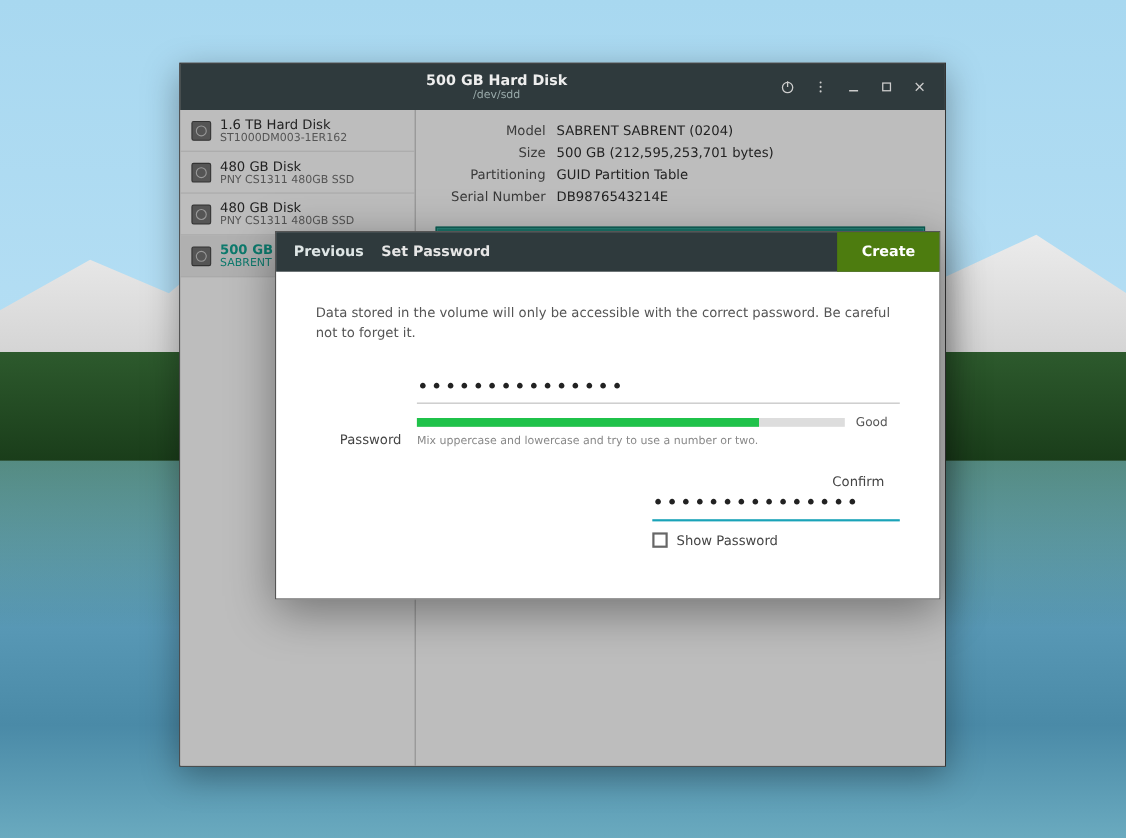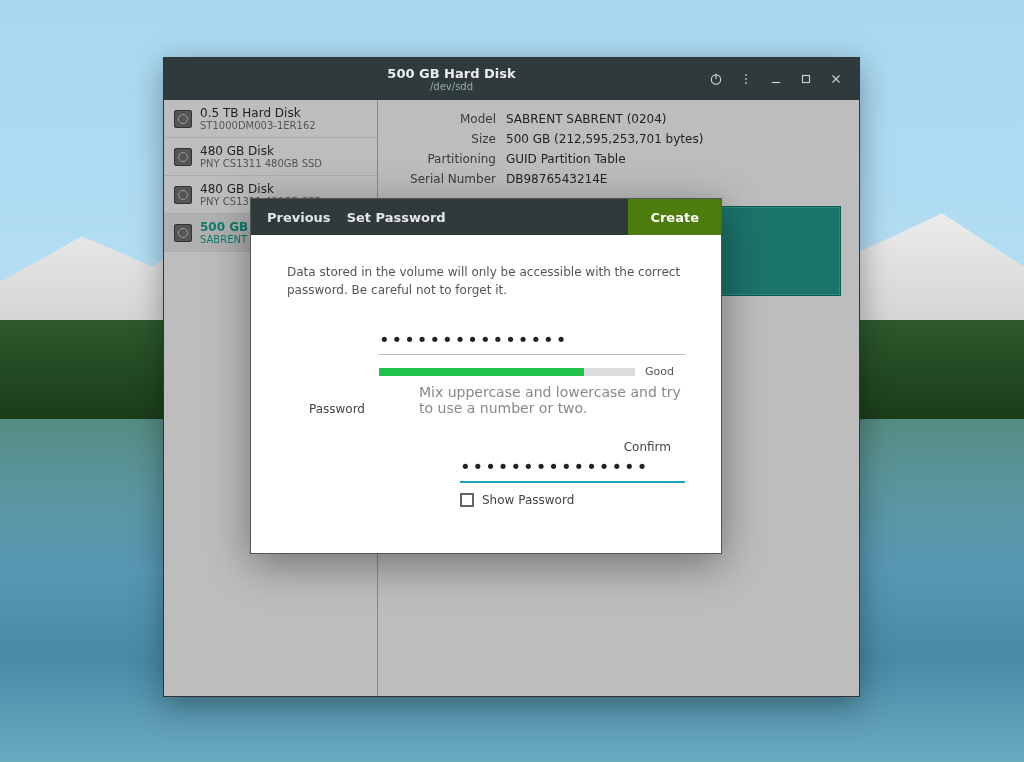--- a/index.html
+++ b/index.html
@@ -83,21 +83,21 @@
   .volbar {
     margin-top:20px; height:90px; background:#1b746a; border:1px solid #0d5a52;
     box-shadow: inset 0 0 0 1px #2a8a7d;
   }
 
   
   .dim {
     position:absolute; inset:0; background:rgba(120,120,120,0.0);
   }
   .dialog {
-    position:absolute; top:198px; left:250px; width:472px;
+    position:absolute; top:210px; left:250px; width:605px;
     background:#fff; border:1px solid #555; box-shadow:0 10px 40px rgba(0,0,0,0.4);
     display:flex; flex-direction:column;
   }
   .dlg-header {
     height:36px; background:#2f3a3d; display:flex; align-items:center; color:#e6e6e6;
   }
   .dlg-header .prev {
     padding:0 16px; font-size:13px; font-weight:bold; color:#dfe6e6; cursor:pointer;
     height:100%; display:flex; align-items:center;
   }
@@ -114,21 +114,21 @@
   input.pw {
     width:100%; border:none; border-bottom:1px solid #bbb; font-size:18px;
     padding:2px 0 4px 0; font-family:inherit; letter-spacing:2px; outline:none;
     color:#222; background:transparent;
   }
   input.pw.focus { border-bottom:2px solid #1aa3b8; }
   .strength { display:flex; align-items:center; gap:10px; margin-top:10px;}
   .strength-bar { flex:1; height:8px; background:#ddd; position:relative;}
   .strength-fill { position:absolute; left:0; top:0; bottom:0; background:#1fc24a; width:80%;}
   .strength-label{ font-size:11px; color:#555; width:40px;}
-  .tip { font-size:14px; color:#888; margin-top:6px;margin-left:40px;}
+  .tip { font-size:10px; color:#888; margin-top:6px;}
   .showpw { display:flex; align-items:center; gap:8px; margin-top:10px; font-size:12px; color:#444;}
   .chk {
     width:14px; height:14px; border:2px solid #666; display:inline-block;
   }
 </style>
 </head>
 <body>
 
 <div class="bg-sky"></div>
 <div class="bg-mountain"></div>
@@ -172,21 +172,21 @@
           <line x1="18" y1="6" x2="6" y2="18"></line>
         </svg>
     </div>
   </div>
 
   <div class="body">
     <div class="sidebar">
       <div class="disk-item">
         <div class="disk-icon"></div>
         <div class="disk-text">
-          <div class="line1">0.5 TB Hard Disk</div>
+          <div class="line1">1.6 TB Hard Disk</div>
           <div class="line2">ST1000DM003-1ER162</div>
         </div>
       </div>
       <div class="disk-item">
         <div class="disk-icon"></div>
         <div class="disk-text">
           <div class="line1">480 GB Disk</div>
           <div class="line2">PNY CS1311 480GB SSD</div>
         </div>
       </div>

